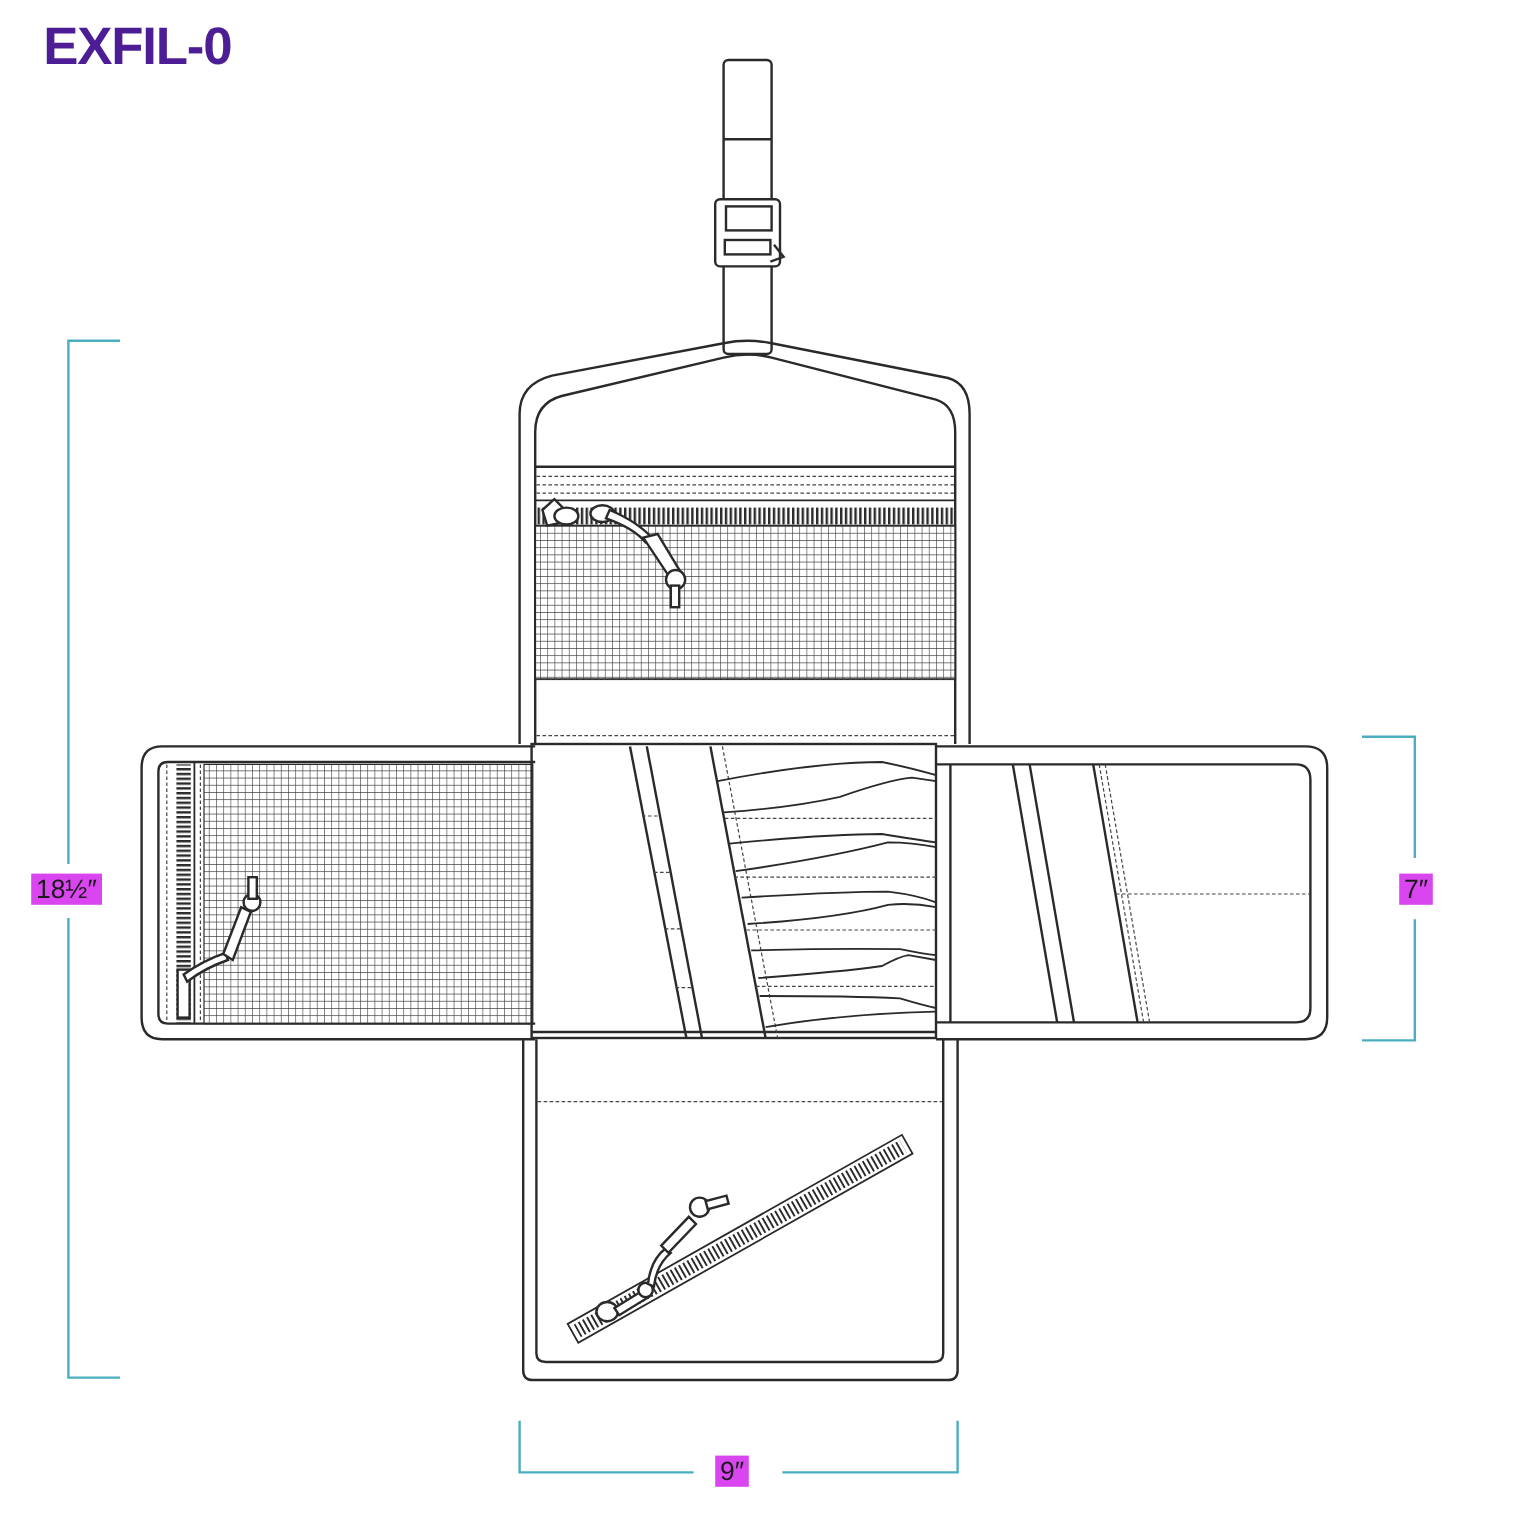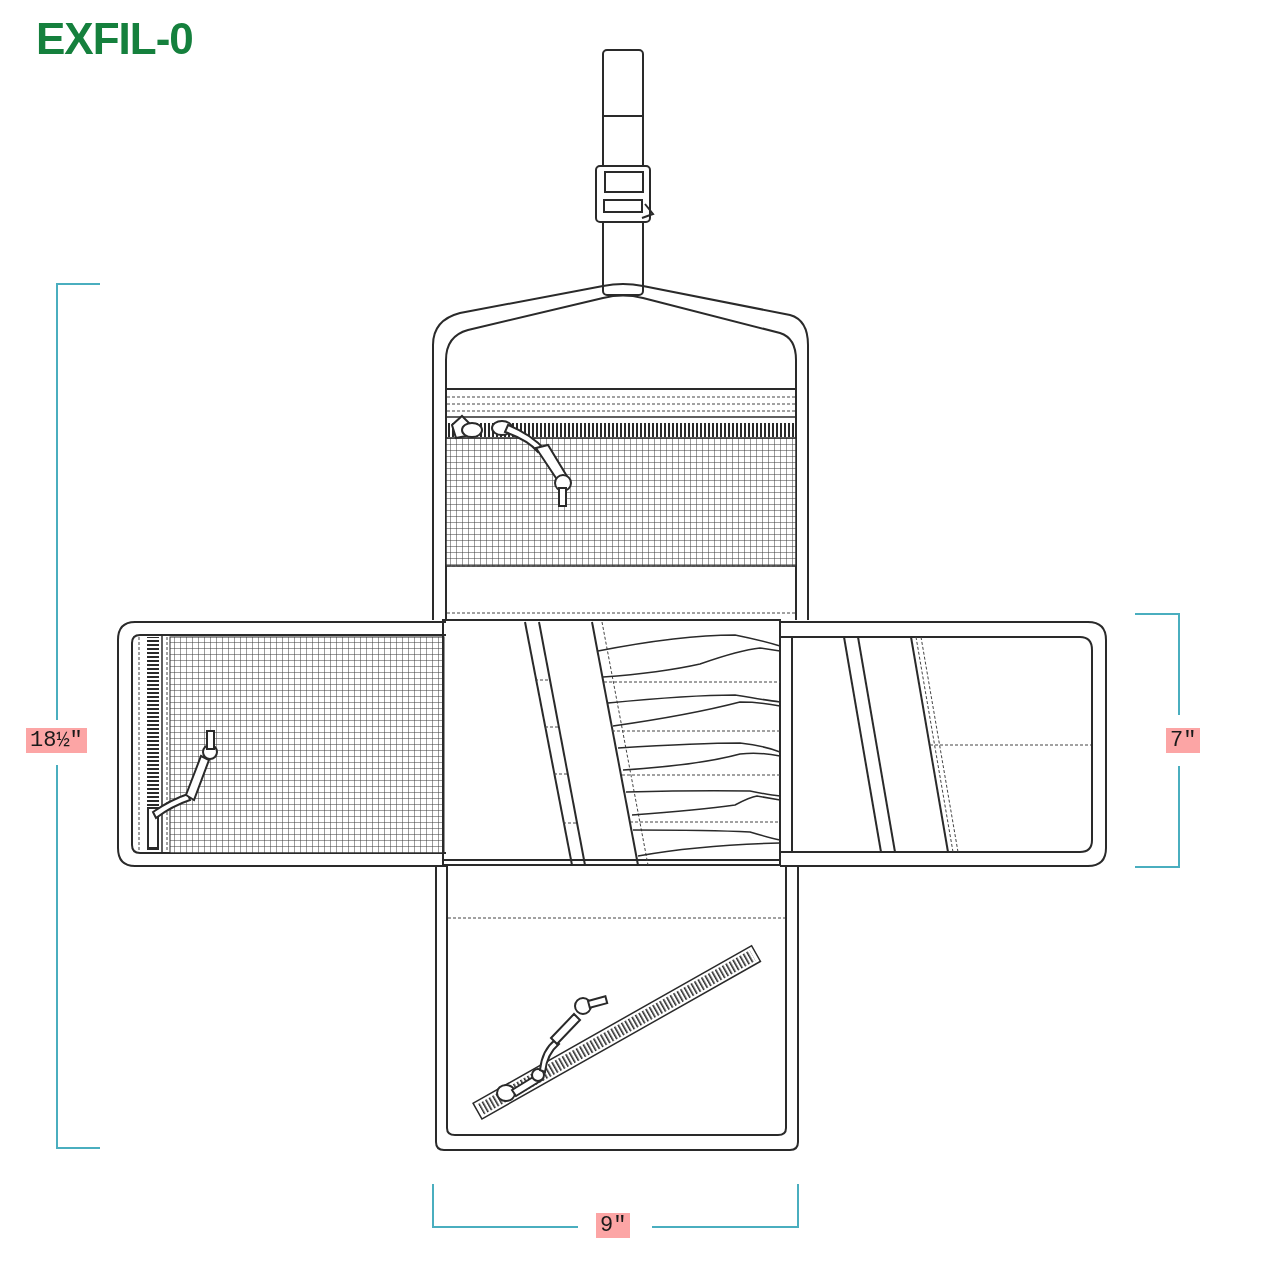--- a/index.html
+++ b/index.html
@@ -1,18 +1,18 @@
 <!DOCTYPE html>
 <html><head>
 <meta charset="utf-8">
 <style>
   html, body { margin: 0; padding: 0; background: #ffffff; }
   body { width: 1280px; height: 1279px; position: relative; overflow: hidden; font-family: "Liberation Sans", sans-serif; }
-  .title { position: absolute; left: 36px; top: 14px; font-size: 44px; font-weight: 700; color: #15803d; letter-spacing: -1px; }
-  .dim-label { position: absolute; font-size: 22px; color: #1a1a1a; background: #fca5a5; padding: 0 4px; font-family: Liberation Mono, monospace; }
+  .title { position: absolute; left: 36px; top: 14px; font-size: 44px; font-weight: 700; color: #4c1d95; letter-spacing: -1px; }
+  .dim-label { position: absolute; font-size: 22px; color: #1a1a1a; background: #d946ef; padding: 0 4px; }
   svg { position: absolute; left: 0; top: 0; }
   .ol { fill: none; stroke: #2a2a2a; stroke-width: 2; }
   .thin { fill: none; stroke: #2a2a2a; stroke-width: 1.5; }
   .dash { fill: none; stroke: #444; stroke-width: 1; stroke-dasharray: 3 2; }
   .dim { fill: none; stroke: #4aaebf; stroke-width: 2; }
   .fillw { fill: #fff; stroke: #2a2a2a; stroke-width: 2; }
 </style>
 </head>
 <body>
 

